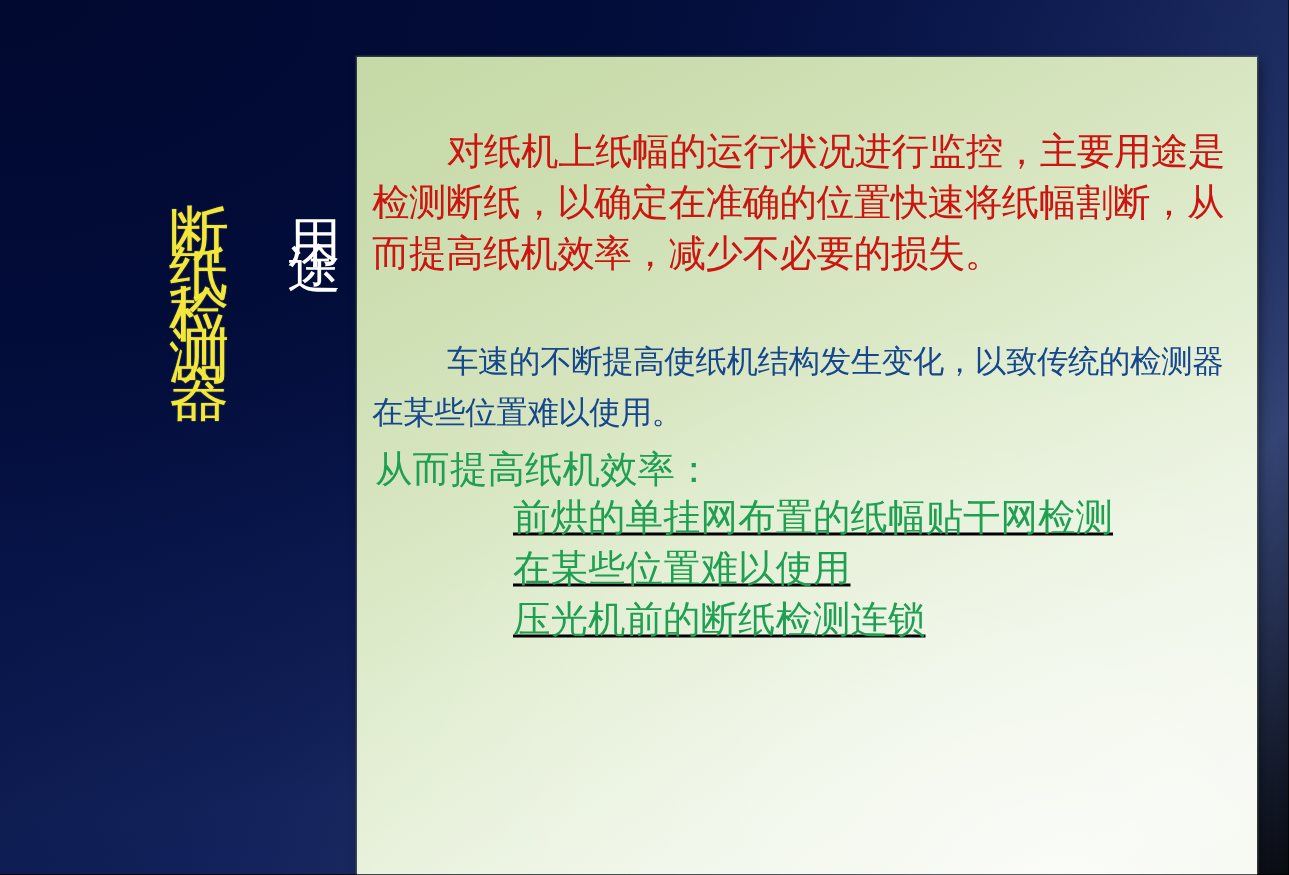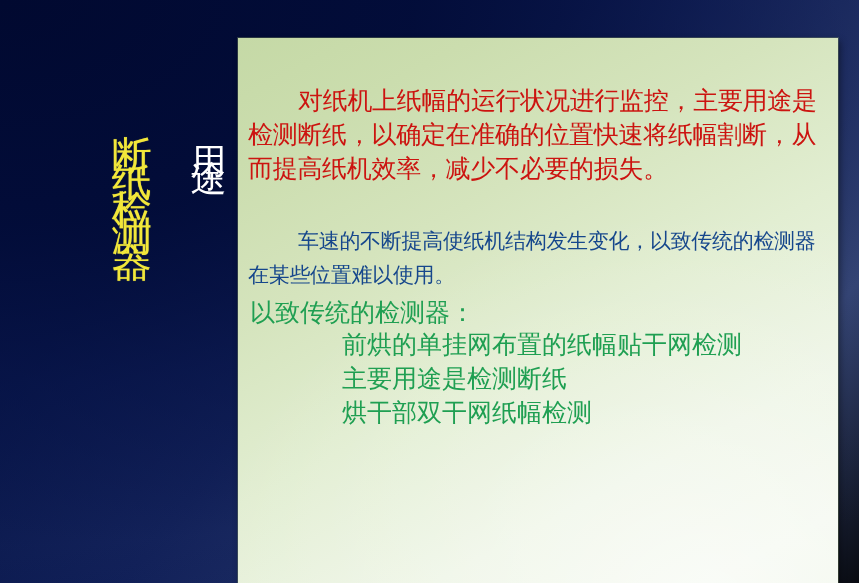--- a/index.html
+++ b/index.html
@@ -135,20 +135,21 @@
     white-space: pre;
   }
   
   #green-list {
     position: absolute;
     left: 104px;
     top: 290px;
     margin: 0;
     padding: 0;
     list-style: none;
+    text-decoration: underline;
   }
   #green-list li {
     color: #1f9f52;
     font-size: 25px;
     line-height: 34px;
     white-space: pre;
   }
 </style>
 </head>
 <body>
@@ -159,24 +160,24 @@
 
   <div class="vtitle" id="title-sub">用途</div>
 
   <div id="panel">
     <div id="panel-body">
 
       <p class="para" id="para-red">对纸机上纸幅的运行状况进行监控，主要用途是检测断纸，以确定在准确的位置快速将纸幅割断，从而提高纸机效率，减少不必要的损失。</p>
 
       <p class="para" id="para-blue">车速的不断提高使纸机结构发生变化，以致传统的检测器 在某些位置难以使用。</p>
 
-      <div id="green-lead">以致传统的检测器：</div>
+      <div id="green-lead">从而提高纸机效率：</div>
 
       <ul id="green-list">
         <li>前烘的单挂网布置的纸幅贴干网检测</li>
-        <li>主要用途是检测断纸</li>
-        <li>烘干部双干网纸幅检测</li>
+        <li>在某些位置难以使用</li>
+        <li>压光机前的断纸检测连锁</li>
       </ul>
 
     </div>
   </div>
 
 </div>
 
 </body></html>

